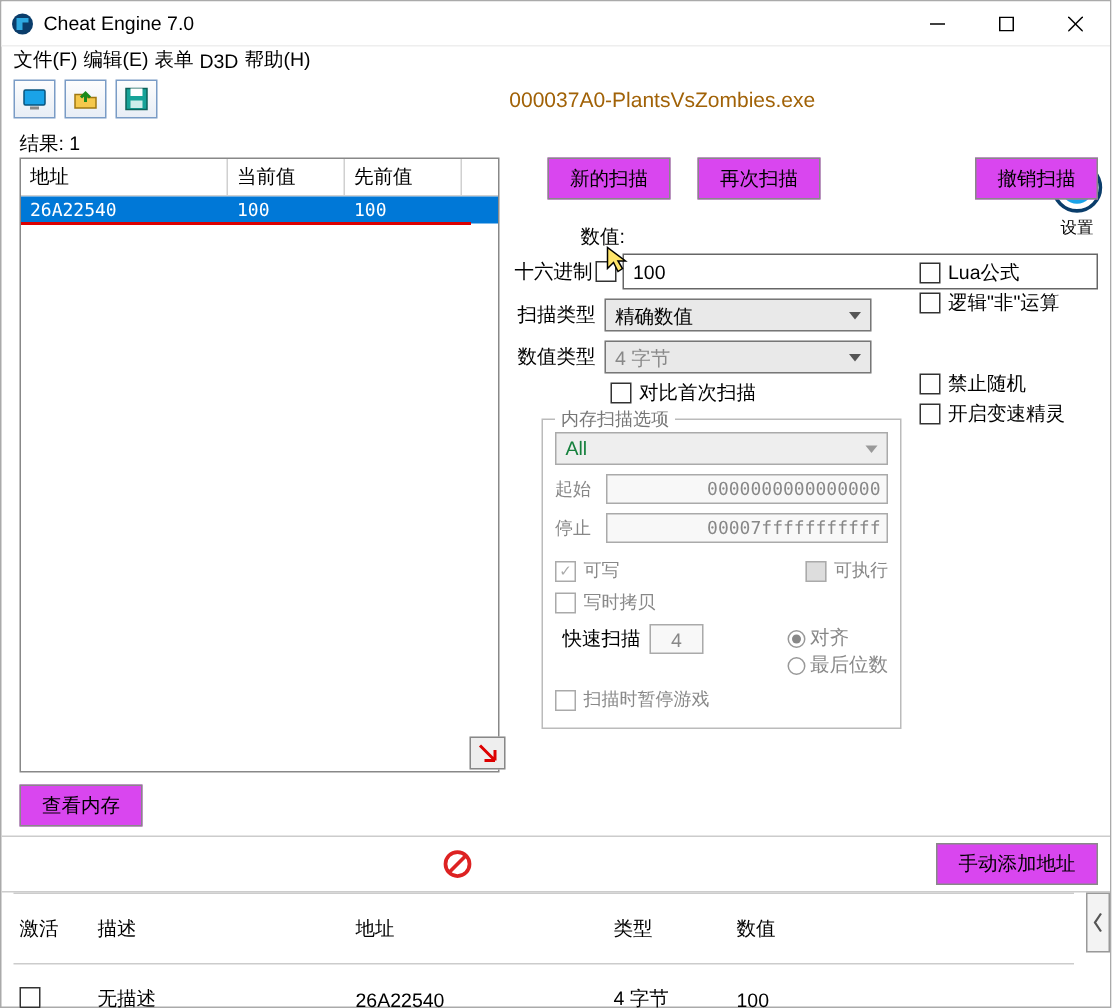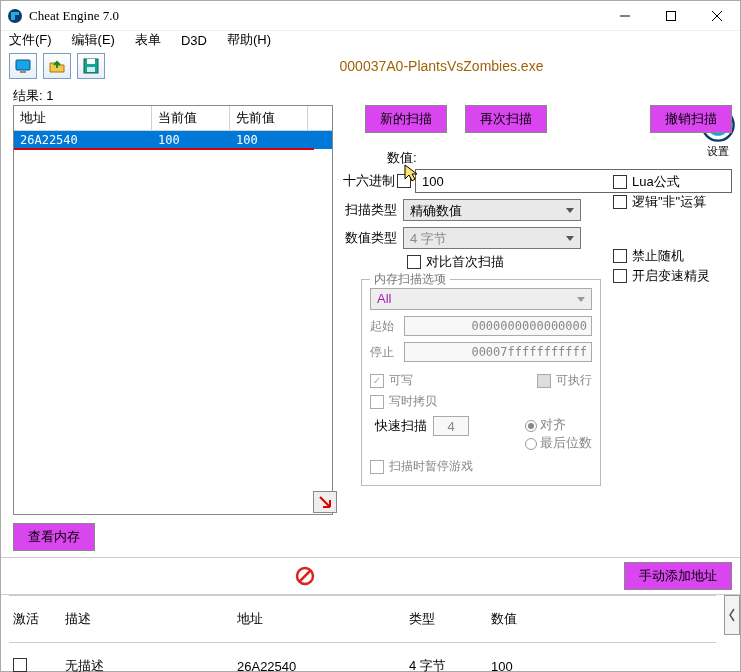--- a/index.html
+++ b/index.html
@@ -2,24 +2,24 @@
 <html><head>
 <meta charset="utf-8">
 <style>
 * { box-sizing: border-box; margin: 0; padding: 0; font-family: "Microsoft YaHei", "Segoe UI", sans-serif; font-size: 13px; }
 body { background: #f0f0f0; width: 741px; height: 672px; overflow: hidden; }
 
 .window { background: #fff; border: 1px solid #aaa; width: 741px; height: 672px; display: flex; flex-direction: column; }
 
 .titlebar { height: 30px; display: flex; align-items: center; padding: 0 0 0 6px; background: #fff; border-bottom: 1px solid #eee; }
 .titlebar .app-icon { width: 16px; height: 16px; margin-right: 6px; }
-.titlebar .title { flex: 1; font-size: 13px; color: #000; font-family: Liberation Serif, serif; }
+.titlebar .title { flex: 1; font-size: 13px; color: #000; }
 .titlebar .win-btn { width: 46px; height: 30px; display: flex; align-items: center; justify-content: center; color: #000; }
 
-.menubar { height: 24px; display: flex; align-items: center; padding: 0 8px; gap: 20px; }
+.menubar { height: 24px; display: flex; align-items: center; padding: 0 8px; gap: 4px; }
 .menubar .menu-item { font-size: 13px; color: #000; }
 
 .toolbar-row { display: flex; align-items: center; padding: 4px 8px 6px 8px; gap: 6px; }
 .toolbar-row .tb-btn { width: 28px; height: 26px; border: 1px solid #7a9cc6; display: flex; align-items: center; justify-content: center; background: linear-gradient(#fdfdfd,#e8eef6); }
 .toolbar-row .process-label { flex: 1; text-align: center; font-size: 14px; color: #a16207; margin-left: 40px; }
 .settings-col { position: absolute; right: 4px; top: 58px; width: 36px; text-align: center; }
 .settings-col .gear { width: 30px; height: 30px; }
 .settings-col .lab { font-size: 11px; display: block; margin-top: 1px; }
 
 .results-label { padding: 2px 8px 0 12px; font-size: 13px; }
@@ -65,21 +65,21 @@
 .chk-row .chk.checked::after { content: "✓"; font-size: 10px; }
 .chk-row .chk.disabled { border-color: #aaa; color: #aaa; }
 .chk-row .lab { font-size: 13px; }
 .chk-row .lab.disabled { color: #888; }
 
 .right-chks { position: absolute; left: 270px; top: 66px; width: 110px; }
 .right-chks .chk-row { padding-left: 0; margin-top: 2px; }
 
 .mem-group { margin-top: 8px; margin-left: 18px; border: 1px solid #bbb; width: 240px; padding: 8px 8px 10px 8px; position: relative; }
 .mem-group .legend { position: absolute; top: -9px; left: 8px; background: #fff; padding: 0 4px; font-size: 12px; color: #777; }
-.mem-group .fake-select { border: 1px solid #aaa; background: #eee; color: #a21caf; padding: 2px 6px; height: 22px; position: relative; }
+.mem-group .fake-select { border: 1px solid #aaa; background: #eee; color: #15803d; padding: 2px 6px; height: 22px; position: relative; }
 .mem-group .fake-select::after { content: ""; position: absolute; right: 6px; top: 8px; border-left: 4px solid transparent; border-right: 4px solid transparent; border-top: 5px solid #999; }
 .mem-group .addr-row { display: flex; align-items: center; margin-top: 6px; }
 .mem-group .addr-row .albl { width: 34px; font-size: 12px; color: #888; }
 .mem-group .addr-row input { flex: 1; border: 1px solid #aaa; background: #f8f8f8; color: #888; text-align: right; padding: 2px 4px; font-family: Consolas, monospace; font-size: 12px; height: 20px; }
 .mem-group .chk-row { padding-left: 2px; }
 .mem-group .chk-row .lab { font-size: 12px; }
 .mem-group .inline { display: flex; align-items: center; justify-content: space-between; }
 .mem-group .fast-in { width: 36px; border: 1px solid #aaa; text-align: center; padding: 2px; color: #888; background: #f8f8f8; height: 20px; margin-left: 6px; }
 .mem-group .radio-col { font-size: 12px; color: #888; }
 .mem-group .radio { width: 12px; height: 12px; border: 1px solid #999; border-radius: 50%; display: inline-block; margin-right: 3px; vertical-align: middle; position: relative; }

